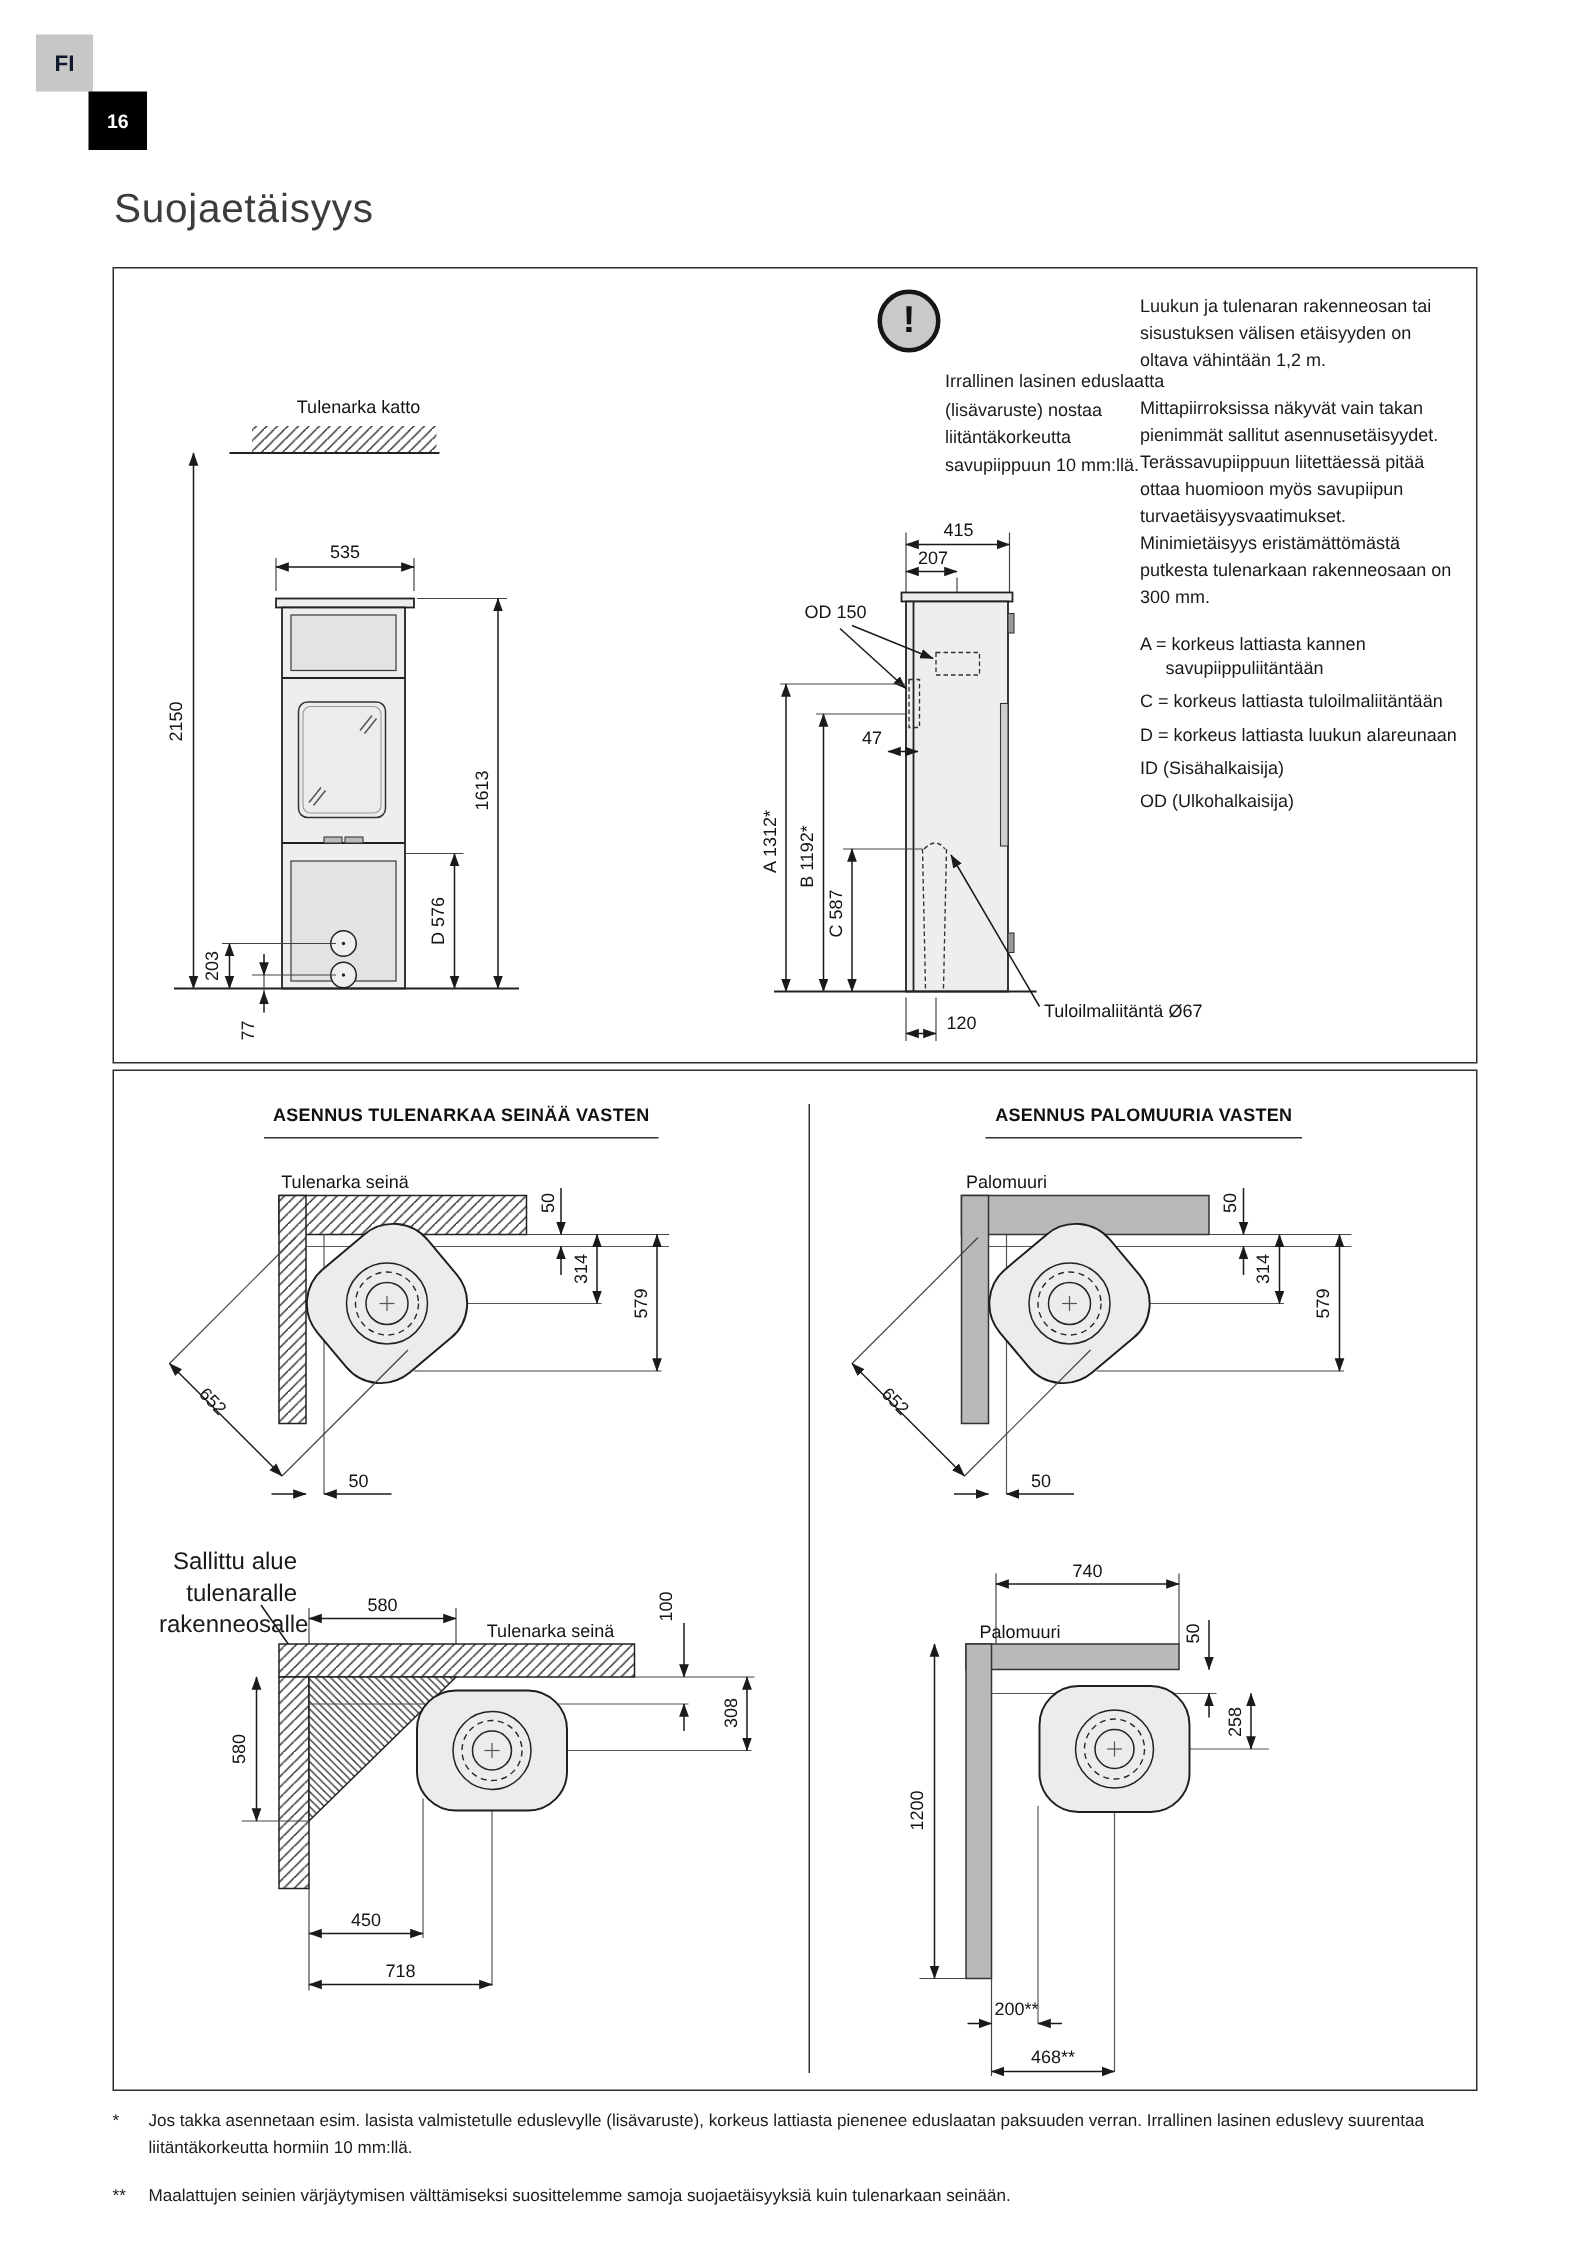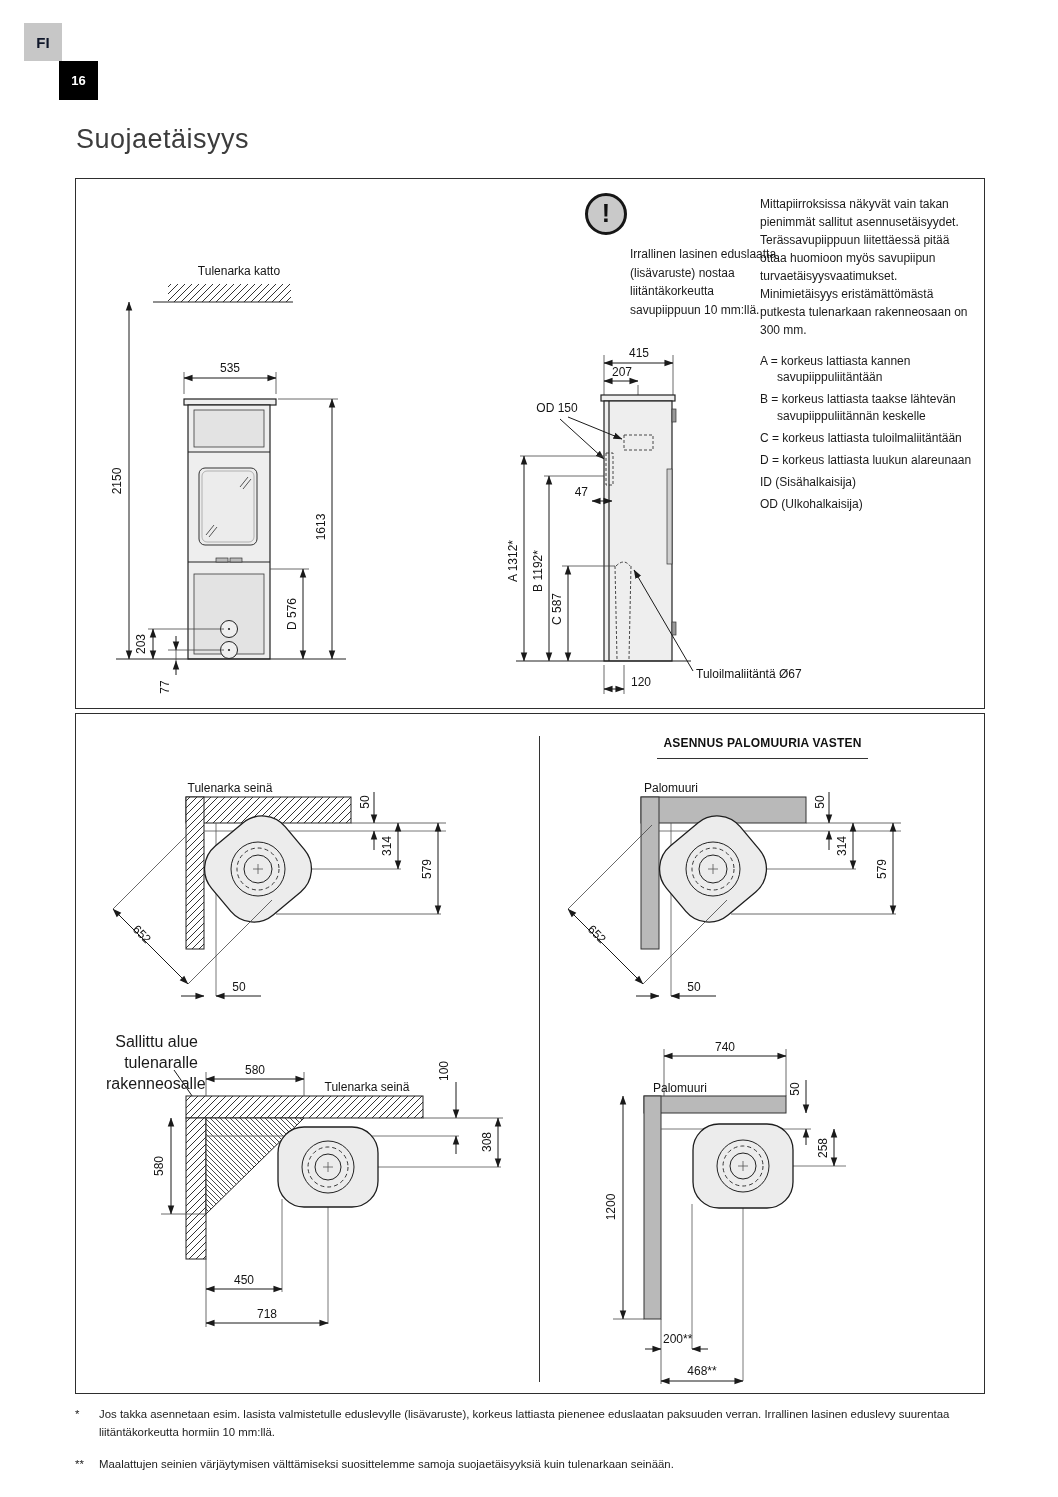--- a/index.html
+++ b/index.html
@@ -196,34 +196,37 @@
         <text x="200" y="339" text-anchor="start">Tuloilmaliitäntä Ø67</text>
       </g>
     </svg>
 
     <div class="abs warn-icon" style="left:509px;top:14px">
       <span>!</span>
     </div>
     <div class="abs note-text" style="left:506px;top:66px">Irrallinen lasinen eduslaatta (lisävaruste) nostaa liitäntäkorkeutta savupiippuun 10 mm:llä.</div>
 
     <div class="abs info-col" style="left:684px;top:16px">
+      <p>Luukun ja tulenaran rakenneosan tai sisustuksen välisen etäisyyden on oltava vähintään 1,2 m.</p>
       <p>Mittapiirroksissa näkyvät vain takan pienimmät sallitut asennusetäisyydet. Terässavupiippuun liitettäessä pitää ottaa huomioon myös savupiipun turvaetäisyysvaatimukset. Minimietäisyys eristämättömästä putkesta tulenarkaan rakenneosaan on 300 mm.</p>
       <div class="legend">
         <div>A = korkeus lattiasta kannen savupiippuliitäntään</div>
-        <div>B = korkeus lattiasta taakse lähtevän savupiippuliitännän keskelle</div>
         <div>C = korkeus lattiasta tuloilmaliitäntään</div>
         <div>D = korkeus lattiasta luukun alareunaan</div>
         <div>ID (Sisähalkaisija)</div>
         <div>OD (Ulkohalkaisija)</div>
       </div>
     </div>
   </div>
 
   <div class="abs panel panel-bottom">
     <div class="abs vdivider"></div>
+    <div class="abs col-header" style="left:0;width:463px">
+      <span>ASENNUS TULENARKAA SEINÄÄ VASTEN</span>
+    </div>
     <div class="abs col-header" style="left:463px;width:447px">
       <span>ASENNUS PALOMUURIA VASTEN</span>
     </div>
 
     <svg class="abs" style="left:25px;top:60px" width="360" height="235">
       <text x="129" y="18" text-anchor="middle">Tulenarka seinä</text>
       <g>
         <rect class="wallhatch" x="85" y="23" width="165" height="26"></rect>
         <rect class="wallhatch" x="85" y="23" width="18" height="152"></rect>
       </g>

